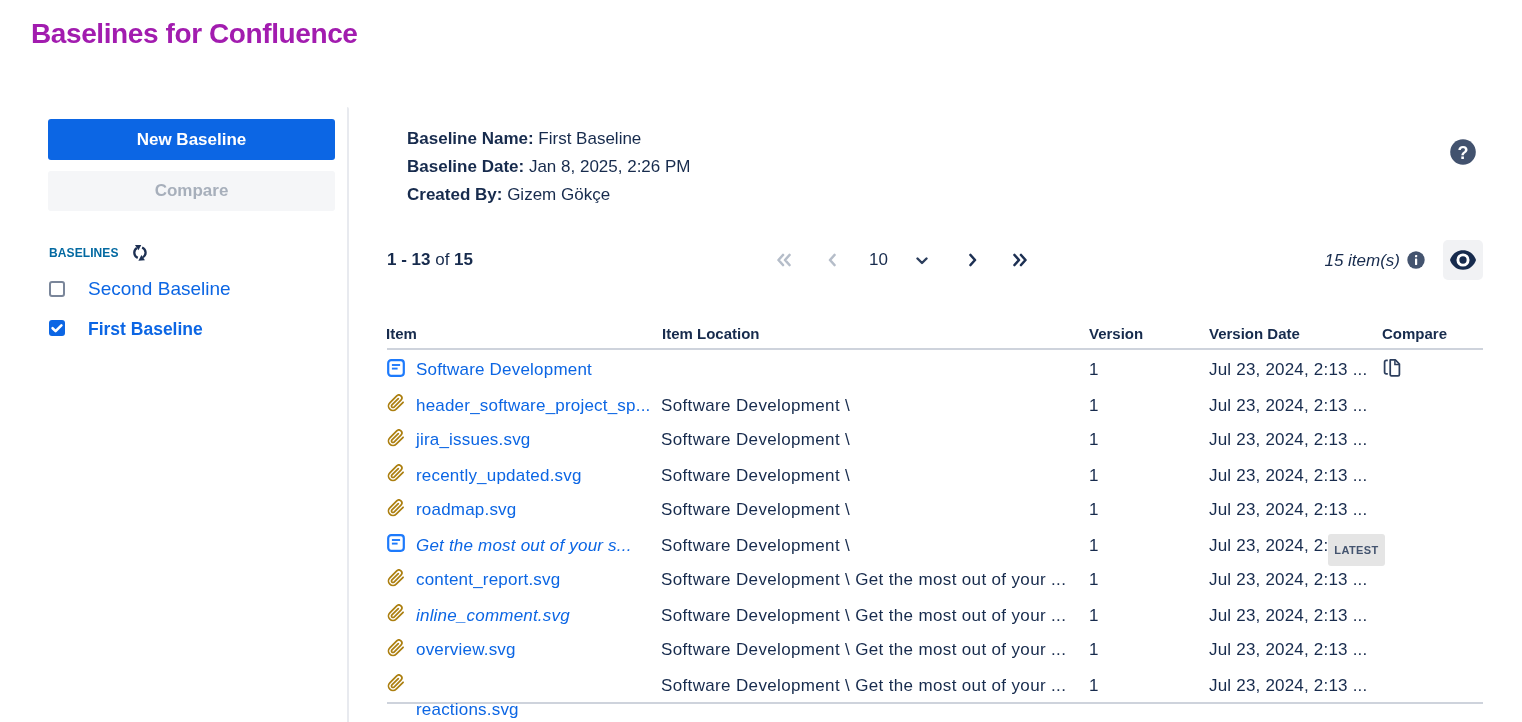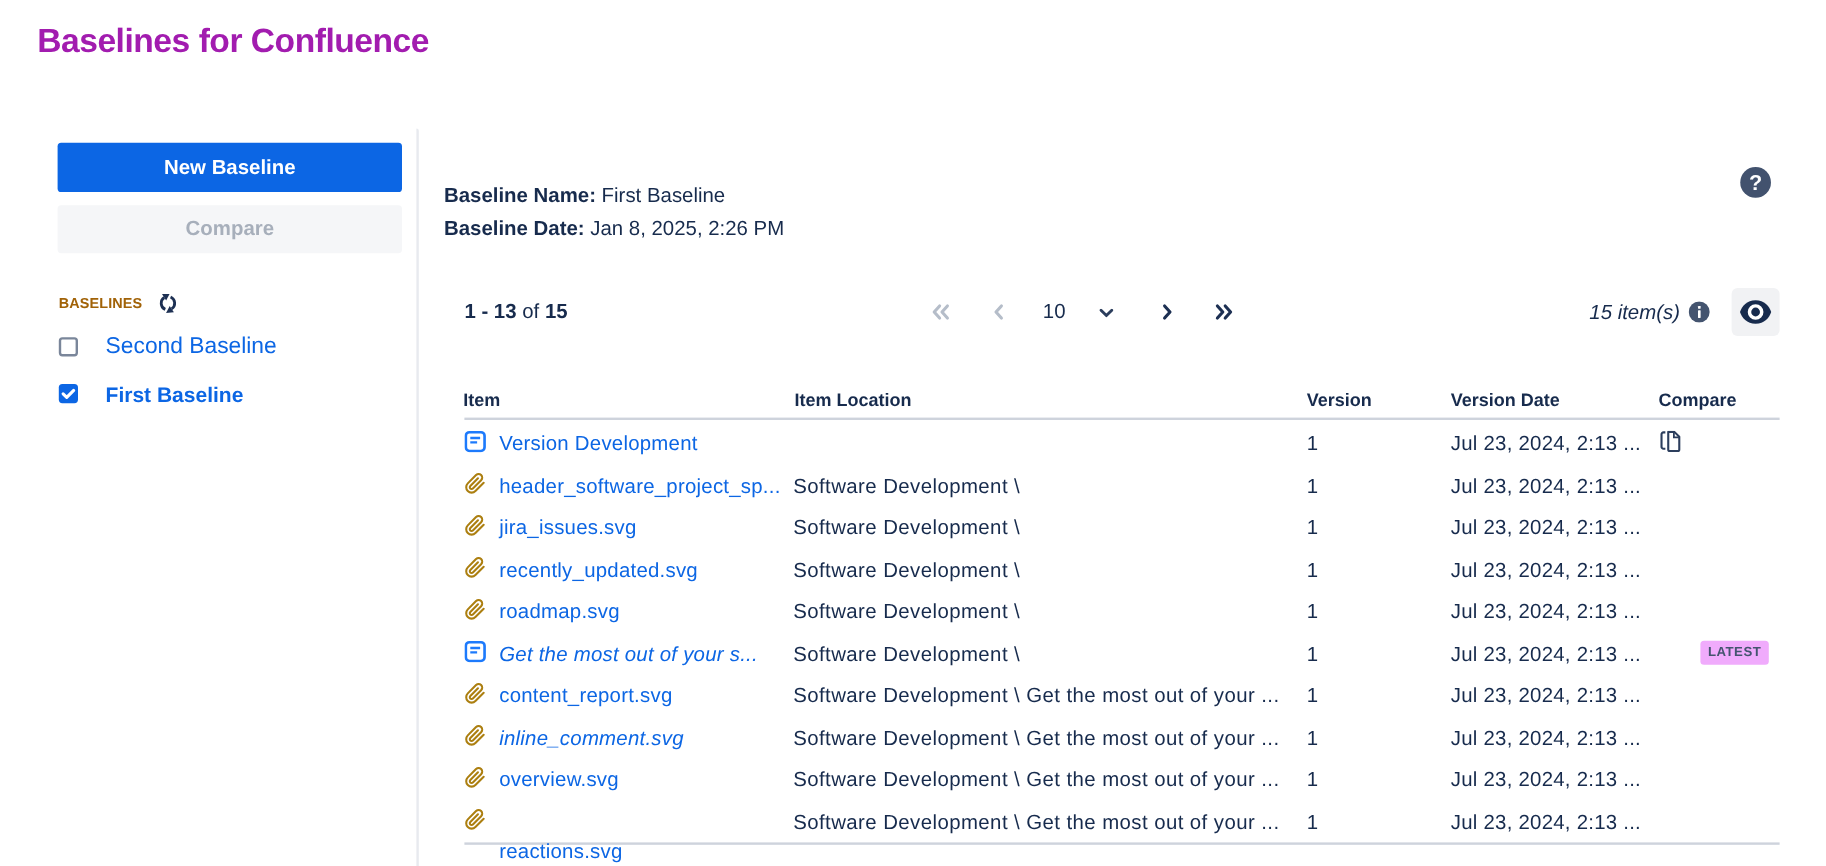--- a/index.html
+++ b/index.html
@@ -4,36 +4,36 @@
 <style>
   * { margin:0; padding:0; box-sizing:border-box; }
   html,body { width:1522px; height:722px; background:#fff; overflow:hidden; }
   body { font-family:"Liberation Sans", sans-serif; color:#172B4D; font-size:17px; }
   .abs { position:absolute; }
   a { text-decoration:none; color:#0C66E4; }
   h1.title { position:absolute; left:31px; top:18px; font-size:28px; letter-spacing:-0.4px; font-weight:700; color:#a21caf; }
   .divider { position:absolute; left:347px; top:107px; width:2px; height:615px; background:#e8eaef; border-top-right-radius:4px; }
   .btn-new { position:absolute; left:48px; top:119px; width:287px; height:41px; background:#0C66E4; color:#fff; font-weight:700; font-size:17px; border-radius:3px; display:flex; align-items:center; justify-content:center; }
   .btn-compare { position:absolute; left:48px; top:171px; width:287px; height:40px; background:#F5F6F8; color:#A7AFBB; font-weight:700; font-size:17px; border-radius:3px; display:flex; align-items:center; justify-content:center; }
-  .baselines-label { position:absolute; left:49px; top:246px; font-size:12px; font-weight:700; letter-spacing:0.1px; color:#a16207; }
+  .baselines-label { position:absolute; left:49px; top:246px; font-size:12px; font-weight:700; letter-spacing:0.1px; color:#0369a1; }
   .cb { position:absolute; width:16px; height:16px; border-radius:3px; }
   .cb-off { border:2px solid #7A869A; background:#fff; }
   .cb-on  { background:#0C66E4; }
   .side-link { position:absolute; left:88px; color:#0C66E4; }
-  .info-block { position:absolute; left:370px; top:125px; line-height:28px; font-size:17px;margin-top:24px; }
+  .info-block { position:absolute; left:407px; top:125px; line-height:28px; font-size:17px; }
   .info-block b { font-weight:700; }
   .count { position:absolute; left:387px; top:250px; font-size:17px; }
   .pag { position:absolute; top:250px; font-size:17px; color:#172B4D; }
   .items-note { position:absolute; top:251px; right:122px; font-style:italic; font-size:17px; }
   .eye-btn { position:absolute; left:1443px; top:240px; width:40px; height:40px; background:#F1F2F4; border-radius:5px; }
   .th { position:absolute; top:325px; font-weight:700; font-size:15px; color:#172B4D; }
   .hline { position:absolute; left:387px; width:1096px; height:2px; background:#ced3dc; }
   .row-text { position:absolute; font-size:17px; white-space:nowrap; letter-spacing:0.2px; }
   .loc { letter-spacing:0.35px !important; }
-  .latest { position:absolute; left:1417px; width:57px; height:20px; background:#f0abfc; border-radius:3px; color:#44546F; font-size:11px; font-weight:700; letter-spacing:0.4px; display:flex; align-items:center; justify-content:center; }
+  .latest { position:absolute; left:1328px; width:57px; height:32px; background:#e5e5e5; border-radius:3px; color:#44546F; font-size:11px; font-weight:700; letter-spacing:0.4px; display:flex; align-items:center; justify-content:center; }
 </style>
 </head>
 <body>
 <h1 class="title">Baselines for Confluence</h1>
 <div class="divider"></div>
 
 <div class="btn-new">New Baseline</div>
 <div class="btn-compare">Compare</div>
 <div class="baselines-label">BASELINES</div>
 <svg class="abs" style="left:132px; top:245px;" width="18" height="17" viewBox="0 0 17 16">
@@ -51,20 +51,21 @@
 <div class="cb cb-on" style="left:49px; top:320px;">
   <svg width="16" height="16" viewBox="0 0 16 16">
       <path d="M3.6 8.2 L6.6 11.1 L12.4 5.4" stroke="#fff" stroke-width="2.6" fill="none" stroke-linecap="round" stroke-linejoin="round"></path>
     </svg>
 </div>
 <a class="side-link" style="top:319px; font-size:17.5px; font-weight:700;">First Baseline</a>
 
 <div class="info-block">
   <div><b>Baseline Name:</b> First Baseline</div>
   <div><b>Baseline Date:</b> Jan 8, 2025, 2:26 PM</div>
+  <div><b>Created By:</b> Gizem Gökçe</div>
 </div>
 
 <svg class="abs" style="left:1450px; top:139px;" width="26" height="26" viewBox="0 0 26 26">
   <circle cx="13" cy="13" r="12.8" fill="#42526E"></circle>
   <text x="13" y="19.5" text-anchor="middle" font-family="Liberation Sans" font-size="18" font-weight="bold" fill="#fff">?</text>
 </svg>
 
 <div class="count"><b>1 - 13</b> of <b>15</b></div>
 <svg class="pag" style="left:776px; top:253px;" width="16" height="14" viewBox="0 0 16 14">
   <path d="M7 2 L2.5 7 L7 12 M13.5 2 L9 7 L13.5 12" stroke="#b5bdc9" stroke-width="2.6" fill="none" stroke-linecap="round" stroke-linejoin="round"></path>
@@ -118,21 +119,21 @@
     <symbol id="copyic" viewBox="0 0 18 18">
       <path d="M 4.8 1.3 L 3.2 1.3 A 1.6 1.6 0 0 0 1.6 2.9 L 1.6 13.3 A 1.6 1.6 0 0 0 3.2 14.9 L 4.8 14.9" fill="none" stroke="#2C3E5D" stroke-width="1.75"></path>
       <path d="M 7.2 0.9 L 12.3 0.9 L 16.4 5 L 16.4 15.5 A 1.3 1.3 0 0 1 15.1 16.8 L 8.5 16.8 A 1.3 1.3 0 0 1 7.2 15.5 Z" fill="none" stroke="#2C3E5D" stroke-width="1.75" stroke-linejoin="round"></path>
       <path d="M 11.9 1.3 L 11.9 5.4 L 16 5.4" fill="none" stroke="#2C3E5D" stroke-width="1.5"></path>
     </symbol>
   </defs>
 </svg>
 <svg class="abs" style="left:387px; top:359px;" width="18" height="18">
     <use href="#pageic"></use>
   </svg>
-<a class="row-text" style="left:416px; top:360px;">Version Development</a>
+<a class="row-text" style="left:416px; top:360px;">Software Development</a>
 <div class="row-text" style="left:1089px; top:360px;">1</div>
 <div class="row-text" style="left:1209px; top:360px;">Jul 23, 2024, 2:13 ...</div>
 <svg class="abs" style="left:1383px; top:359px;" width="18" height="18">
     <use href="#copyic"></use>
   </svg>
 <svg class="abs" style="left:387px; top:394px;" width="18" height="18">
     <use href="#clipic"></use>
   </svg>
 <a class="row-text" style="left:416px; top:396px;">header_software_project_sp...</a>
 <div class="row-text loc" style="left:661px; top:396px;">Software Development \</div>

